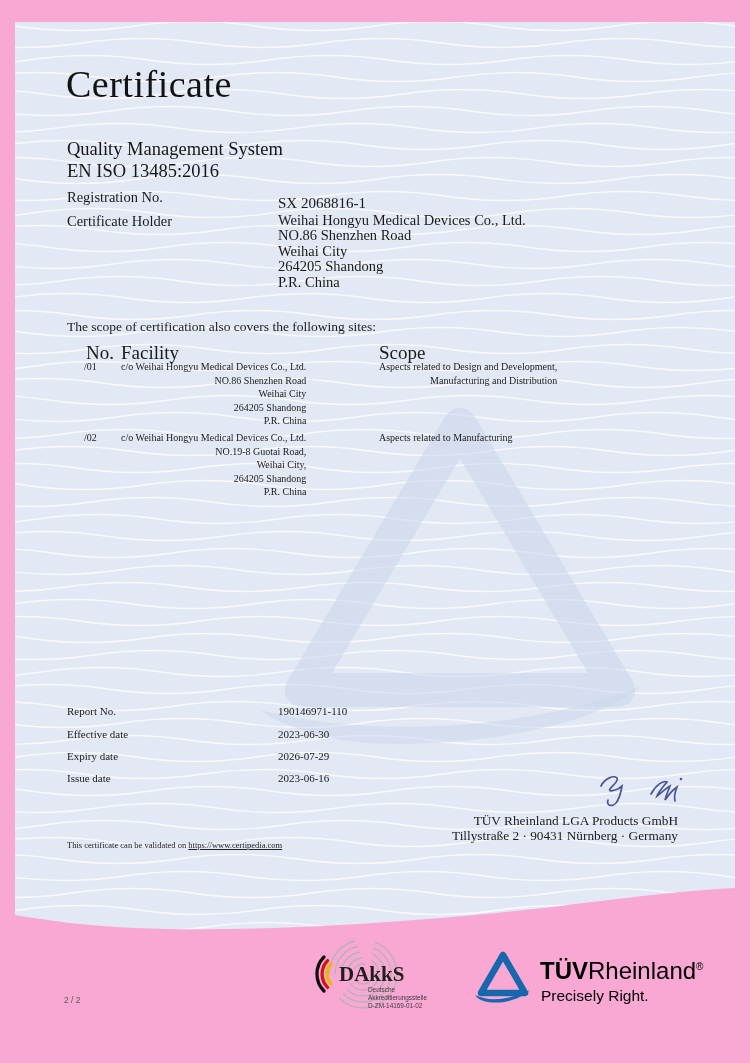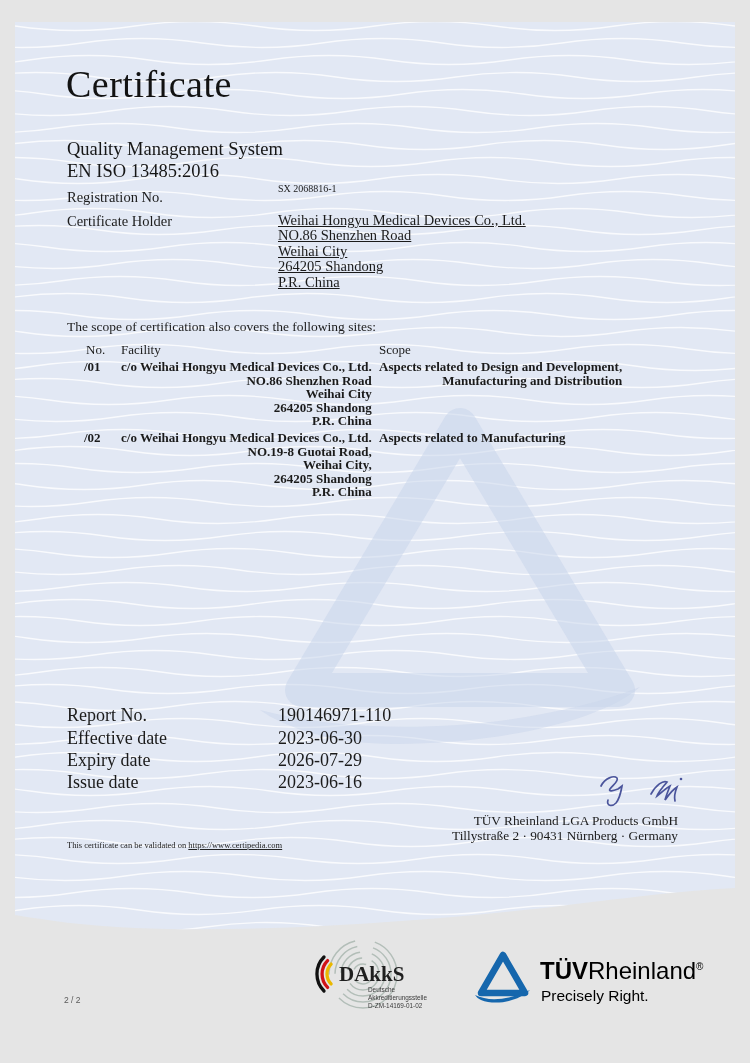--- a/index.html
+++ b/index.html
@@ -1,50 +1,50 @@
 <!DOCTYPE html>
 <html><head>
 <meta charset="utf-8">
 <style>
   html,body{margin:0;padding:0;background:#ffffff;}
-  .page{position:relative;width:750px;height:1063px;background:#e5e5e5;overflow:hidden;
+  .page{position:relative;width:750px;height:1063px;background:#f9a8d4;overflow:hidden;
         font-family:"Liberation Serif", serif;color:#1b1b1b;}
   svg{display:block;}
 
   
   #panel{position:absolute;left:15px;top:22px;}
 
   
   #title{position:absolute;left:66px;top:64px;font-size:38px;line-height:1.1;
          letter-spacing:0.5px;color:#121212;font-weight:400;}
   #subtitle{position:absolute;left:67px;top:139px;font-size:18.5px;line-height:21.5px;color:#161616;}
 
   
   .flabel{font-size:14.5px;}
   #reg-label{position:absolute;left:67px;top:189px;}
-  #reg-value{position:absolute;left:278px;top:183px;font-size:10px;}
+  #reg-value{position:absolute;left:278px;top:195px;font-size:15px;}
   #holder-label{position:absolute;left:67px;top:213px;}
   #holder-lines{position:absolute;left:278px;top:213px;font-size:14.5px;line-height:15.4px;}
-  #holder-lines span{display:block;text-decoration:underline;}
+  #holder-lines span{display:block;}
 
   
   #scope-intro{position:absolute;left:67px;top:319px;font-size:13.5px;}
-  .th{position:absolute;top:342px;font-size:13px;}
+  .th{position:absolute;top:342px;font-size:19px;}
   #th-no{left:86px;} #th-fac{left:121px;} #th-scope{left:379px;}
-  .cell{font-size:13px;line-height:13.6px;font-weight:bold;}
+  .cell{font-size:10px;line-height:13.6px;}
   .cell span{display:block;text-align:right;}
   #r1-no{position:absolute;left:84px;top:360px;}
   #r1-fac{position:absolute;left:121px;top:360px;}
   #r1-scope{position:absolute;left:379px;top:360px;}
   #r2-no{position:absolute;left:84px;top:431px;}
   #r2-fac{position:absolute;left:121px;top:431px;}
   #r2-scope{position:absolute;left:379px;top:431px;}
 
   
-  .drow{position:absolute;left:67px;width:520px;height:19px;font-size:18px;}
+  .drow{position:absolute;left:67px;width:520px;height:19px;font-size:11px;}
   .drow .val{position:absolute;left:211px;top:0;}
   #d1{top:705px;} #d2{top:728px;} #d3{top:750px;} #d4{top:772px;}
 
   
   #signature{position:absolute;left:593px;top:770px;}
   #signatory{position:absolute;left:400px;top:813px;width:278px;text-align:right;
              font-size:13.3px;line-height:15.4px;}
   #signatory div{white-space:nowrap;}
 
   

